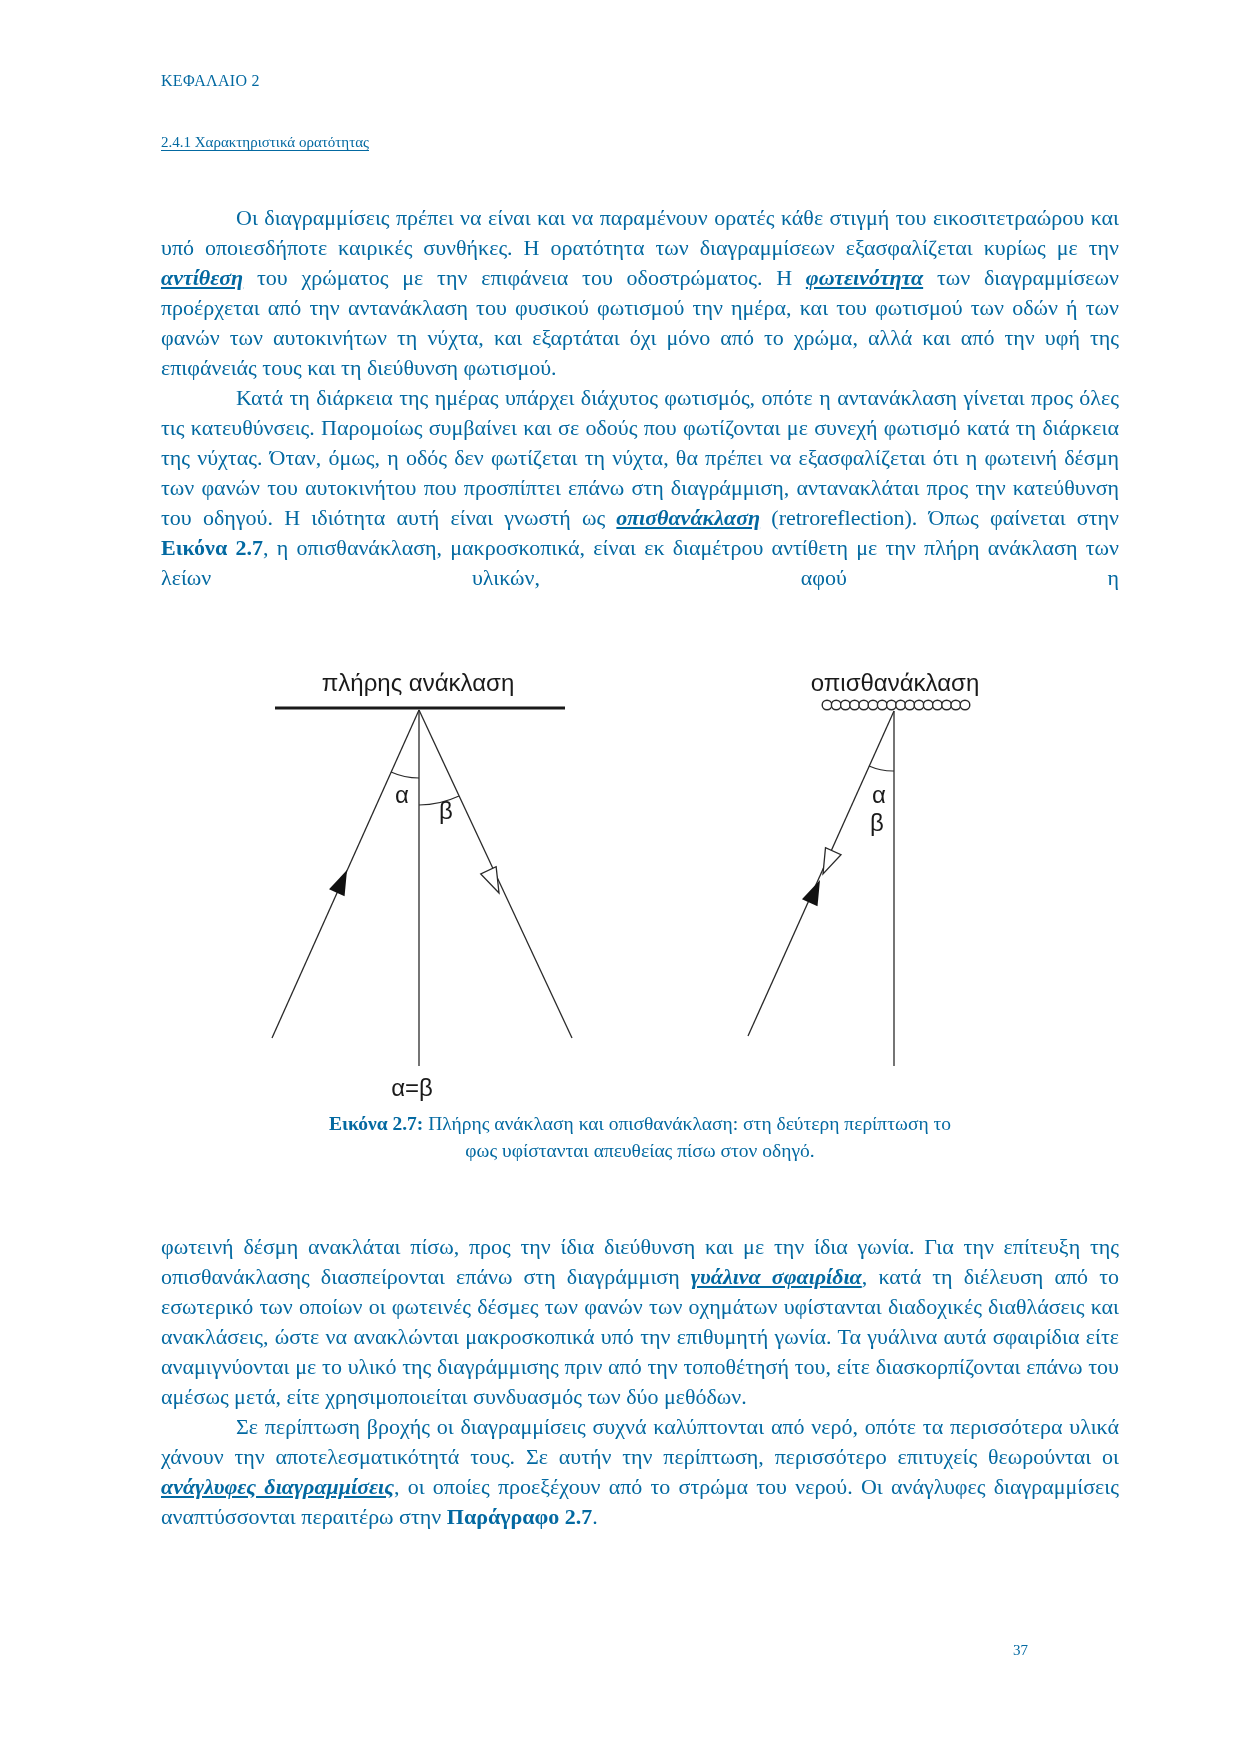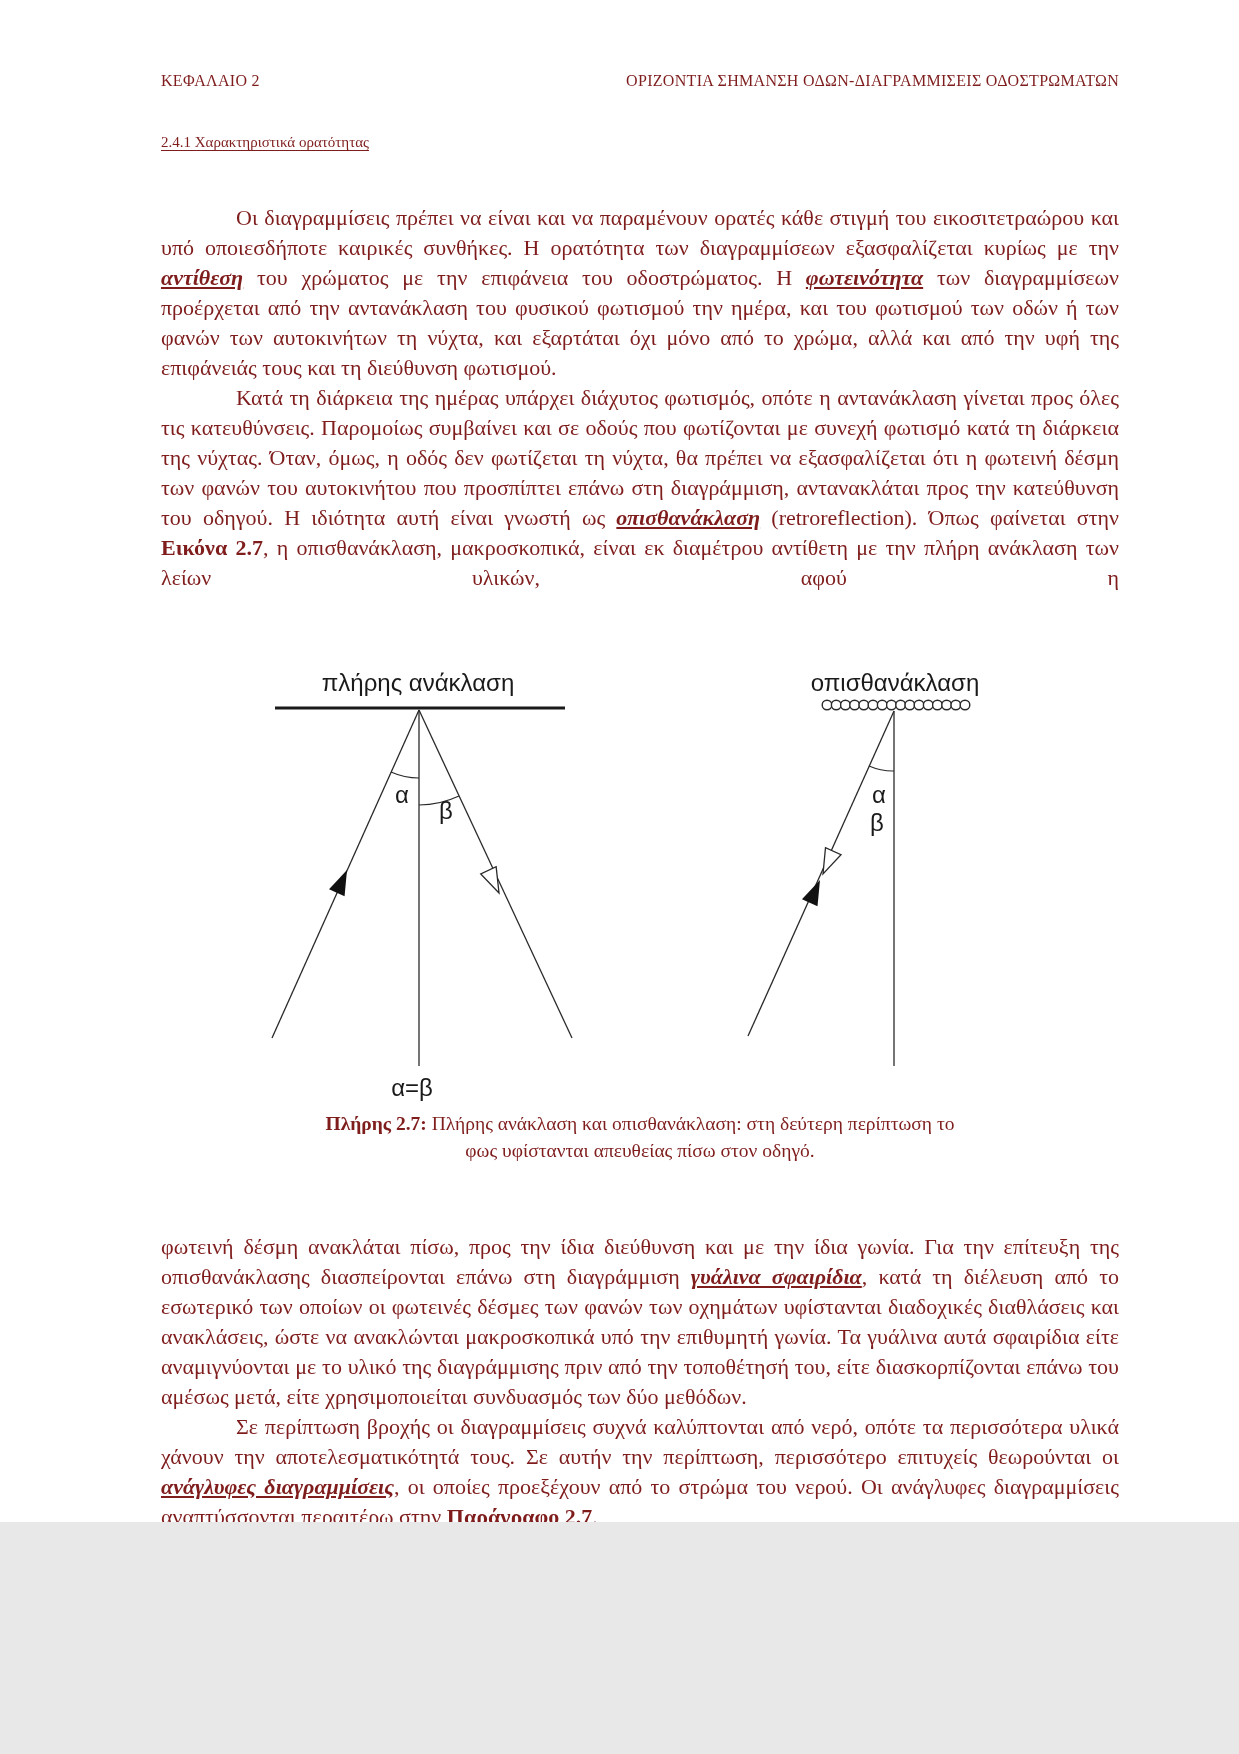--- a/index.html
+++ b/index.html
@@ -1,19 +1,19 @@
 <!DOCTYPE html>
 <html><head>
 <meta charset="utf-8">
 <style>
   html, body { margin:0; padding:0; background:#e8e8e8; }
   .page {
-    position:relative; width:1239px; height:1522px;
+    position:relative; width:1239px; height:1754px;
     background:#ffffff; overflow:hidden;
-    font-family:"Liberation Serif", serif; color:#7f1d1d;
+    font-family:"Liberation Serif", serif; color:#0369a1;
   }
   .running-header {
     position:absolute; top:72px; left:161px; width:958px;
     display:flex; justify-content:space-between;
     font-size:16px; letter-spacing:0.3px; white-space:nowrap;
   }
   .section-heading {
     position:absolute; top:134px; left:161px;
     font-size:15px; text-decoration:underline; text-underline-offset:3px;
   }
@@ -47,21 +47,20 @@
   .caption-inner { max-width:658px; margin:0 auto; }
   .page-number { position:absolute; top:1642px; left:1013px; font-size:15px; }
 </style>
 </head>
 <body>
 
 <div class="page">
 
   <div class="running-header">
     <span>ΚΕΦΑΛΑΙΟ 2</span>
-    <span>ΟΡΙΖΟΝΤΙΑ ΣΗΜΑΝΣΗ ΟΔΩΝ-ΔΙΑΓΡΑΜΜΙΣΕΙΣ ΟΔΟΣΤΡΩΜΑΤΩΝ</span>
   </div>
 
   <div class="section-heading">2.4.1 Χαρακτηριστικά ορατότητας</div>
 
   <div class="body-block body-upper">
     <p class="para indent"><span class="seg-n">Οι διαγραμμίσεις πρέπει να είναι και να παραμένουν ορατές κάθε στιγμή του εικοσιτετραώρου και υπό οποιεσδήποτε καιρικές συνθήκες. Η ορατότητα των διαγραμμίσεων εξασφαλίζεται κυρίως με την </span><span class="seg-bi">αντίθεση</span><span class="seg-n"> του χρώματος με την επιφάνεια του οδοστρώματος. Η </span><span class="seg-bi">φωτεινότητα</span><span class="seg-n"> των διαγραμμίσεων προέρχεται από την αντανάκλαση του φυσικού φωτισμού την ημέρα, και του φωτισμού των οδών ή των φανών των αυτοκινήτων τη νύχτα, και εξαρτάται όχι μόνο από το χρώμα, αλλά και από την υφή της επιφάνειάς τους και τη διεύθυνση φωτισμού.</span></p>
     <p class="para indent flush-last"><span class="seg-n">Κατά τη διάρκεια της ημέρας υπάρχει διάχυτος φωτισμός, οπότε η αντανάκλαση γίνεται προς όλες τις κατευθύνσεις. Παρομοίως συμβαίνει και σε οδούς που φωτίζονται με συνεχή φωτισμό κατά τη διάρκεια της νύχτας. Όταν, όμως, η οδός δεν φωτίζεται τη νύχτα, θα πρέπει να εξασφαλίζεται ότι η φωτεινή δέσμη των φανών του αυτοκινήτου που προσπίπτει επάνω στη διαγράμμιση, αντανακλάται προς την κατεύθυνση του οδηγού. Η ιδιότητα αυτή είναι γνωστή ως </span><span class="seg-bi">οπισθανάκλαση</span><span class="seg-n"> (retroreflection). Όπως φαίνεται στην </span><span class="seg-b">Εικόνα 2.7</span><span class="seg-n">, η οπισθανάκλαση, μακροσκοπικά, είναι εκ διαμέτρου αντίθετη με την πλήρη ανάκλαση των λείων υλικών, αφού η</span></p>
   </div>
 
   <svg class="figure" width="960" height="445" viewBox="0 0 960 445" xmlns="http://www.w3.org/2000/svg">
@@ -105,21 +104,21 @@
       <line x1="588" y1="373" x2="734" y2="48" class="thin"></line>
       <path d="M 709 103 A 60 60 0 0 0 734 108" class="arc"></path>
       <text x="719" y="140" class="fig-label" text-anchor="middle">α</text>
       <text x="717" y="168" class="fig-label" text-anchor="middle">β</text>
       <polygon points="0,0 -25,8.5 -25,-8.5" transform="translate(663,211) rotate(114.2)" class="arrow-open"></polygon>
       <polygon points="0,0 -25,8.5 -25,-8.5" transform="translate(660,217) rotate(-65.8)" class="arrow-filled"></polygon>
     </g>
   </svg>
 
   <div class="caption">
-    <div class="caption-inner"><span class="seg-b">Πλήρης 2.7:</span><span> Πλήρης ανάκλαση και οπισθανάκλαση: στη δεύτερη περίπτωση το φως υφίστανται απευθείας πίσω στον οδηγό.</span></div>
+    <div class="caption-inner"><span class="seg-b">Εικόνα 2.7:</span><span> Πλήρης ανάκλαση και οπισθανάκλαση: στη δεύτερη περίπτωση το φως υφίστανται απευθείας πίσω στον οδηγό.</span></div>
   </div>
 
   <div class="body-block body-lower">
     <p class="para"><span class="seg-n">φωτεινή δέσμη ανακλάται πίσω, προς την ίδια διεύθυνση και με την ίδια γωνία. Για την επίτευξη της οπισθανάκλασης διασπείρονται επάνω στη διαγράμμιση </span><span class="seg-bi">γυάλινα σφαιρίδια</span><span class="seg-n">, κατά τη διέλευση από το εσωτερικό των οποίων οι φωτεινές δέσμες των φανών των οχημάτων υφίστανται διαδοχικές διαθλάσεις και ανακλάσεις, ώστε να ανακλώνται μακροσκοπικά υπό την επιθυμητή γωνία. Τα γυάλινα αυτά σφαιρίδια είτε αναμιγνύονται με το υλικό της διαγράμμισης πριν από την τοποθέτησή του, είτε διασκορπίζονται επάνω του αμέσως μετά, είτε χρησιμοποιείται συνδυασμός των δύο μεθόδων.</span></p>
     <p class="para indent"><span class="seg-n">Σε περίπτωση βροχής οι διαγραμμίσεις συχνά καλύπτονται από νερό, οπότε τα περισσότερα υλικά χάνουν την αποτελεσματικότητά τους. Σε αυτήν την περίπτωση, περισσότερο επιτυχείς θεωρούνται οι </span><span class="seg-bi">ανάγλυφες διαγραμμίσεις</span><span class="seg-n">, οι οποίες προεξέχουν από το στρώμα του νερού. Οι ανάγλυφες διαγραμμίσεις αναπτύσσονται περαιτέρω στην </span><span class="seg-b">Παράγραφο 2.7</span><span class="seg-n">.</span></p>
   </div>
 
   <div class="page-number">37</div>
 
 </div>

